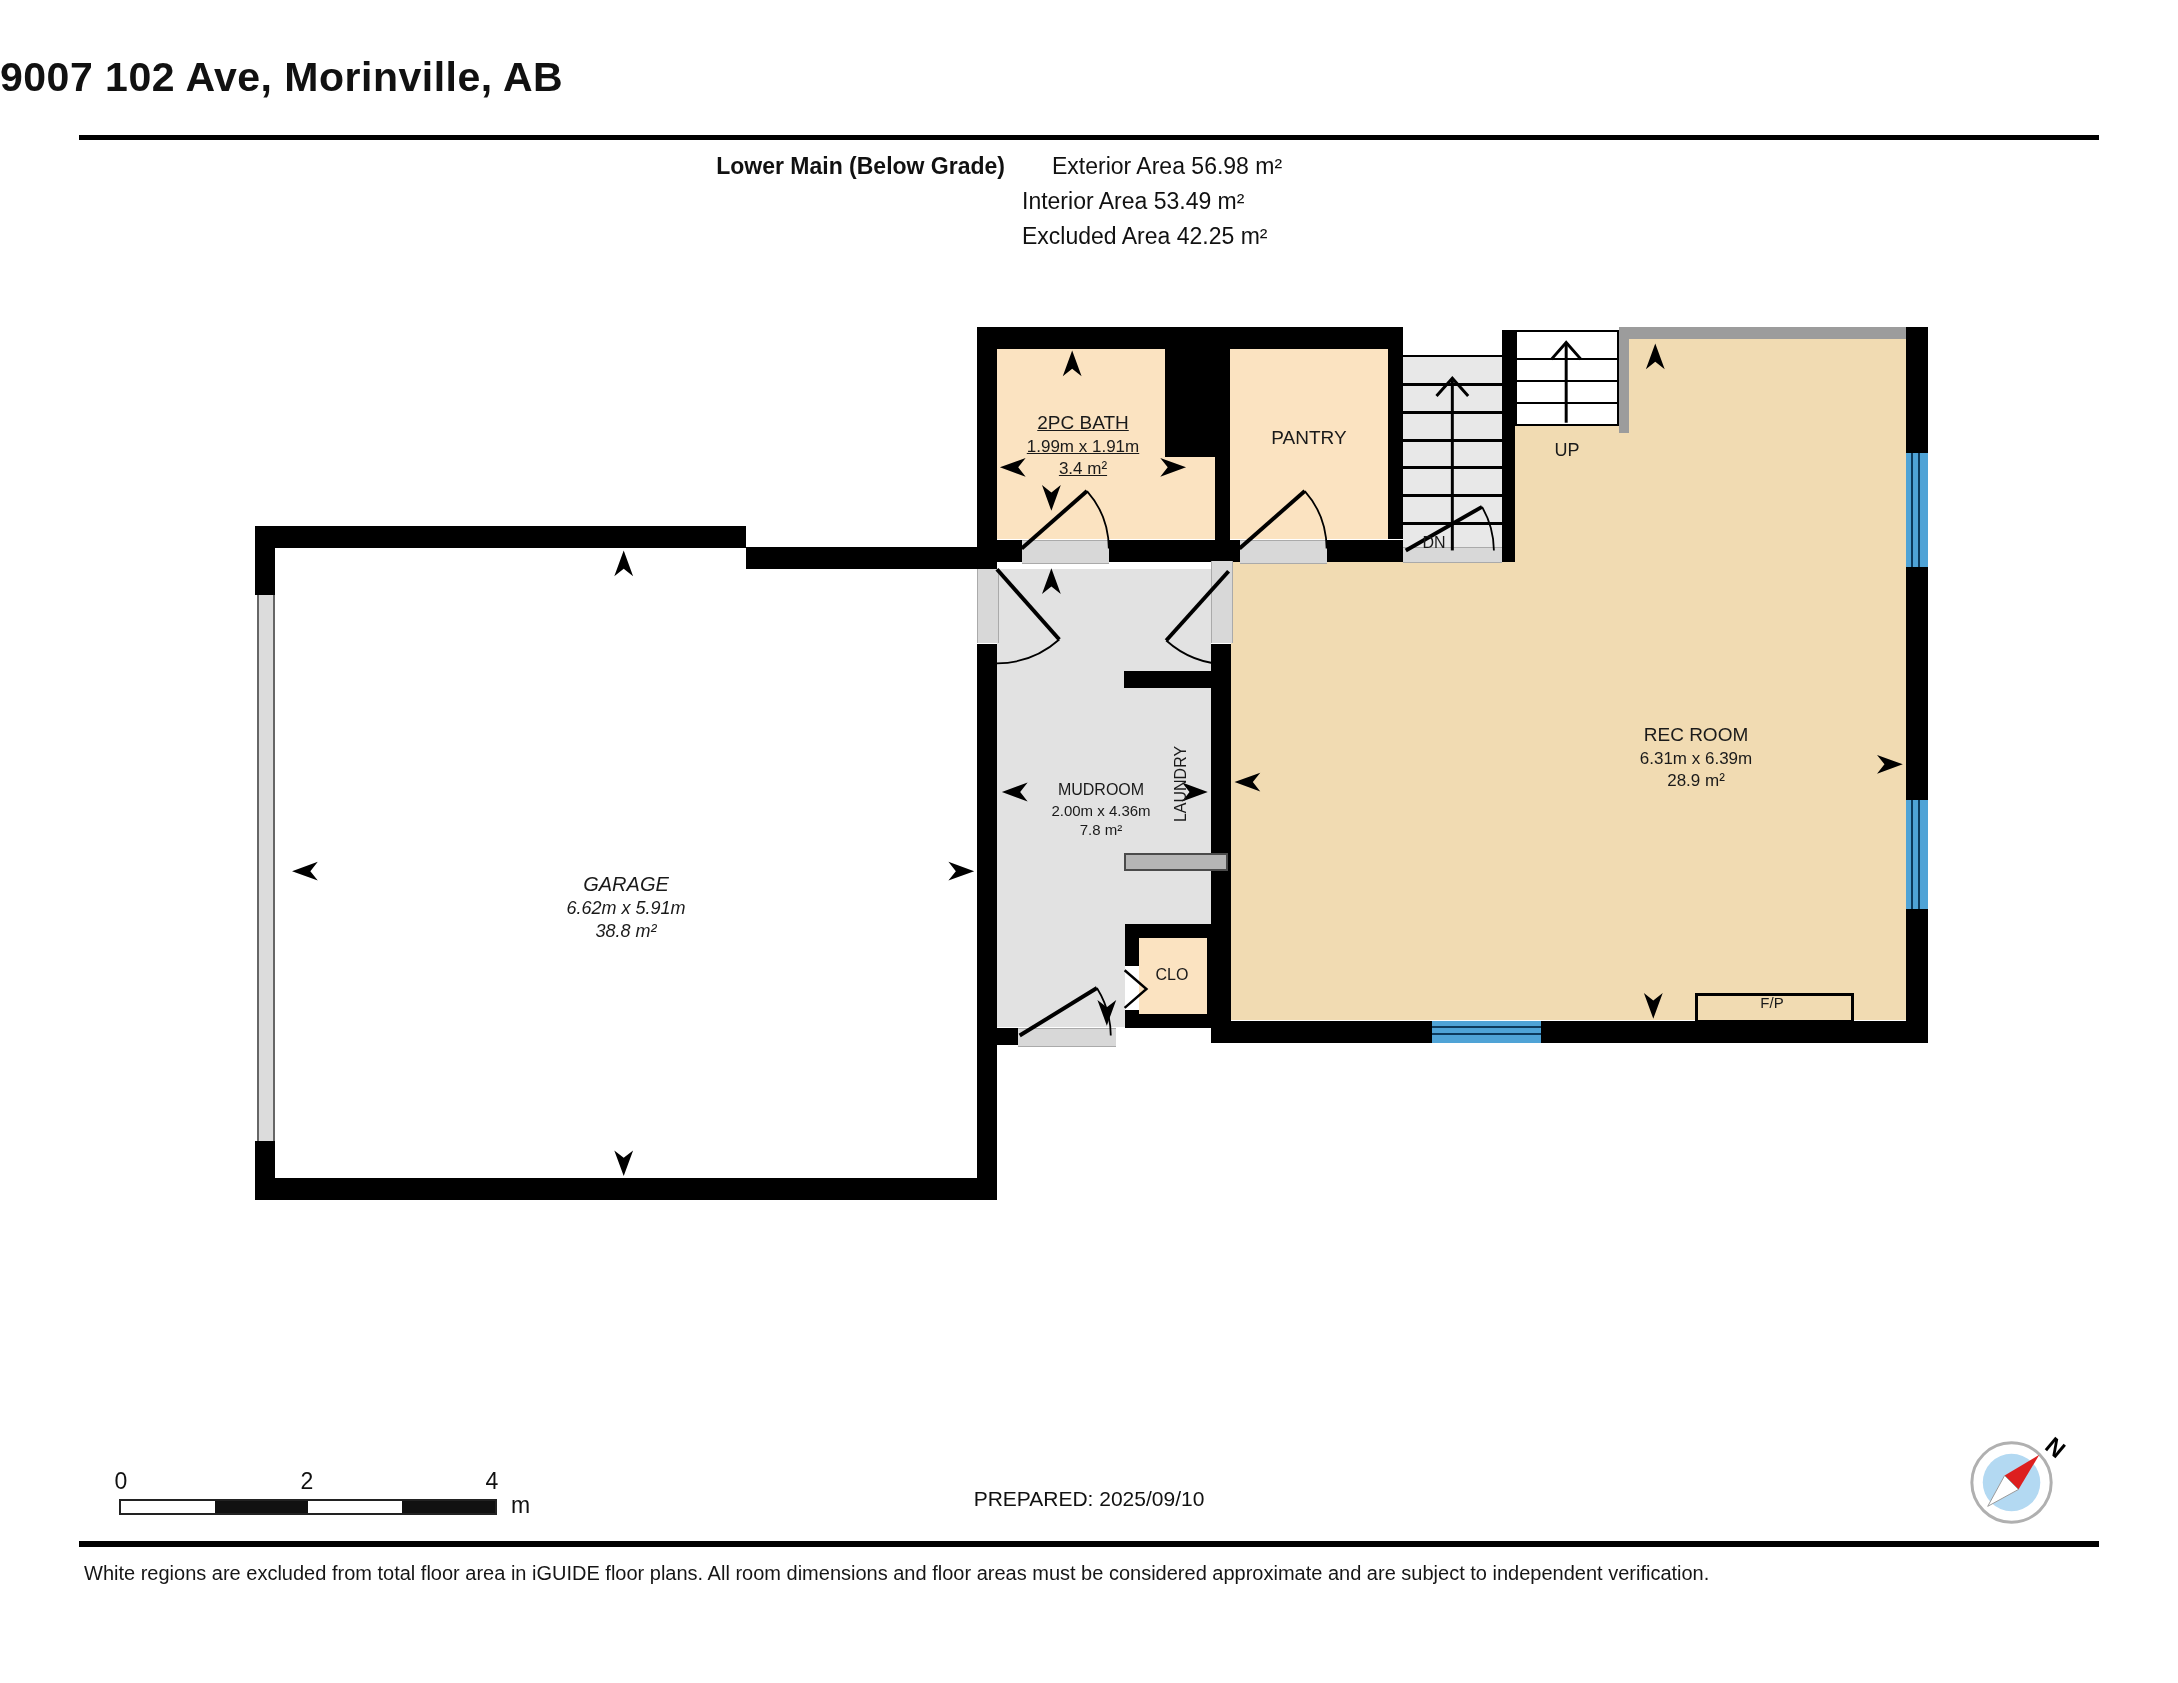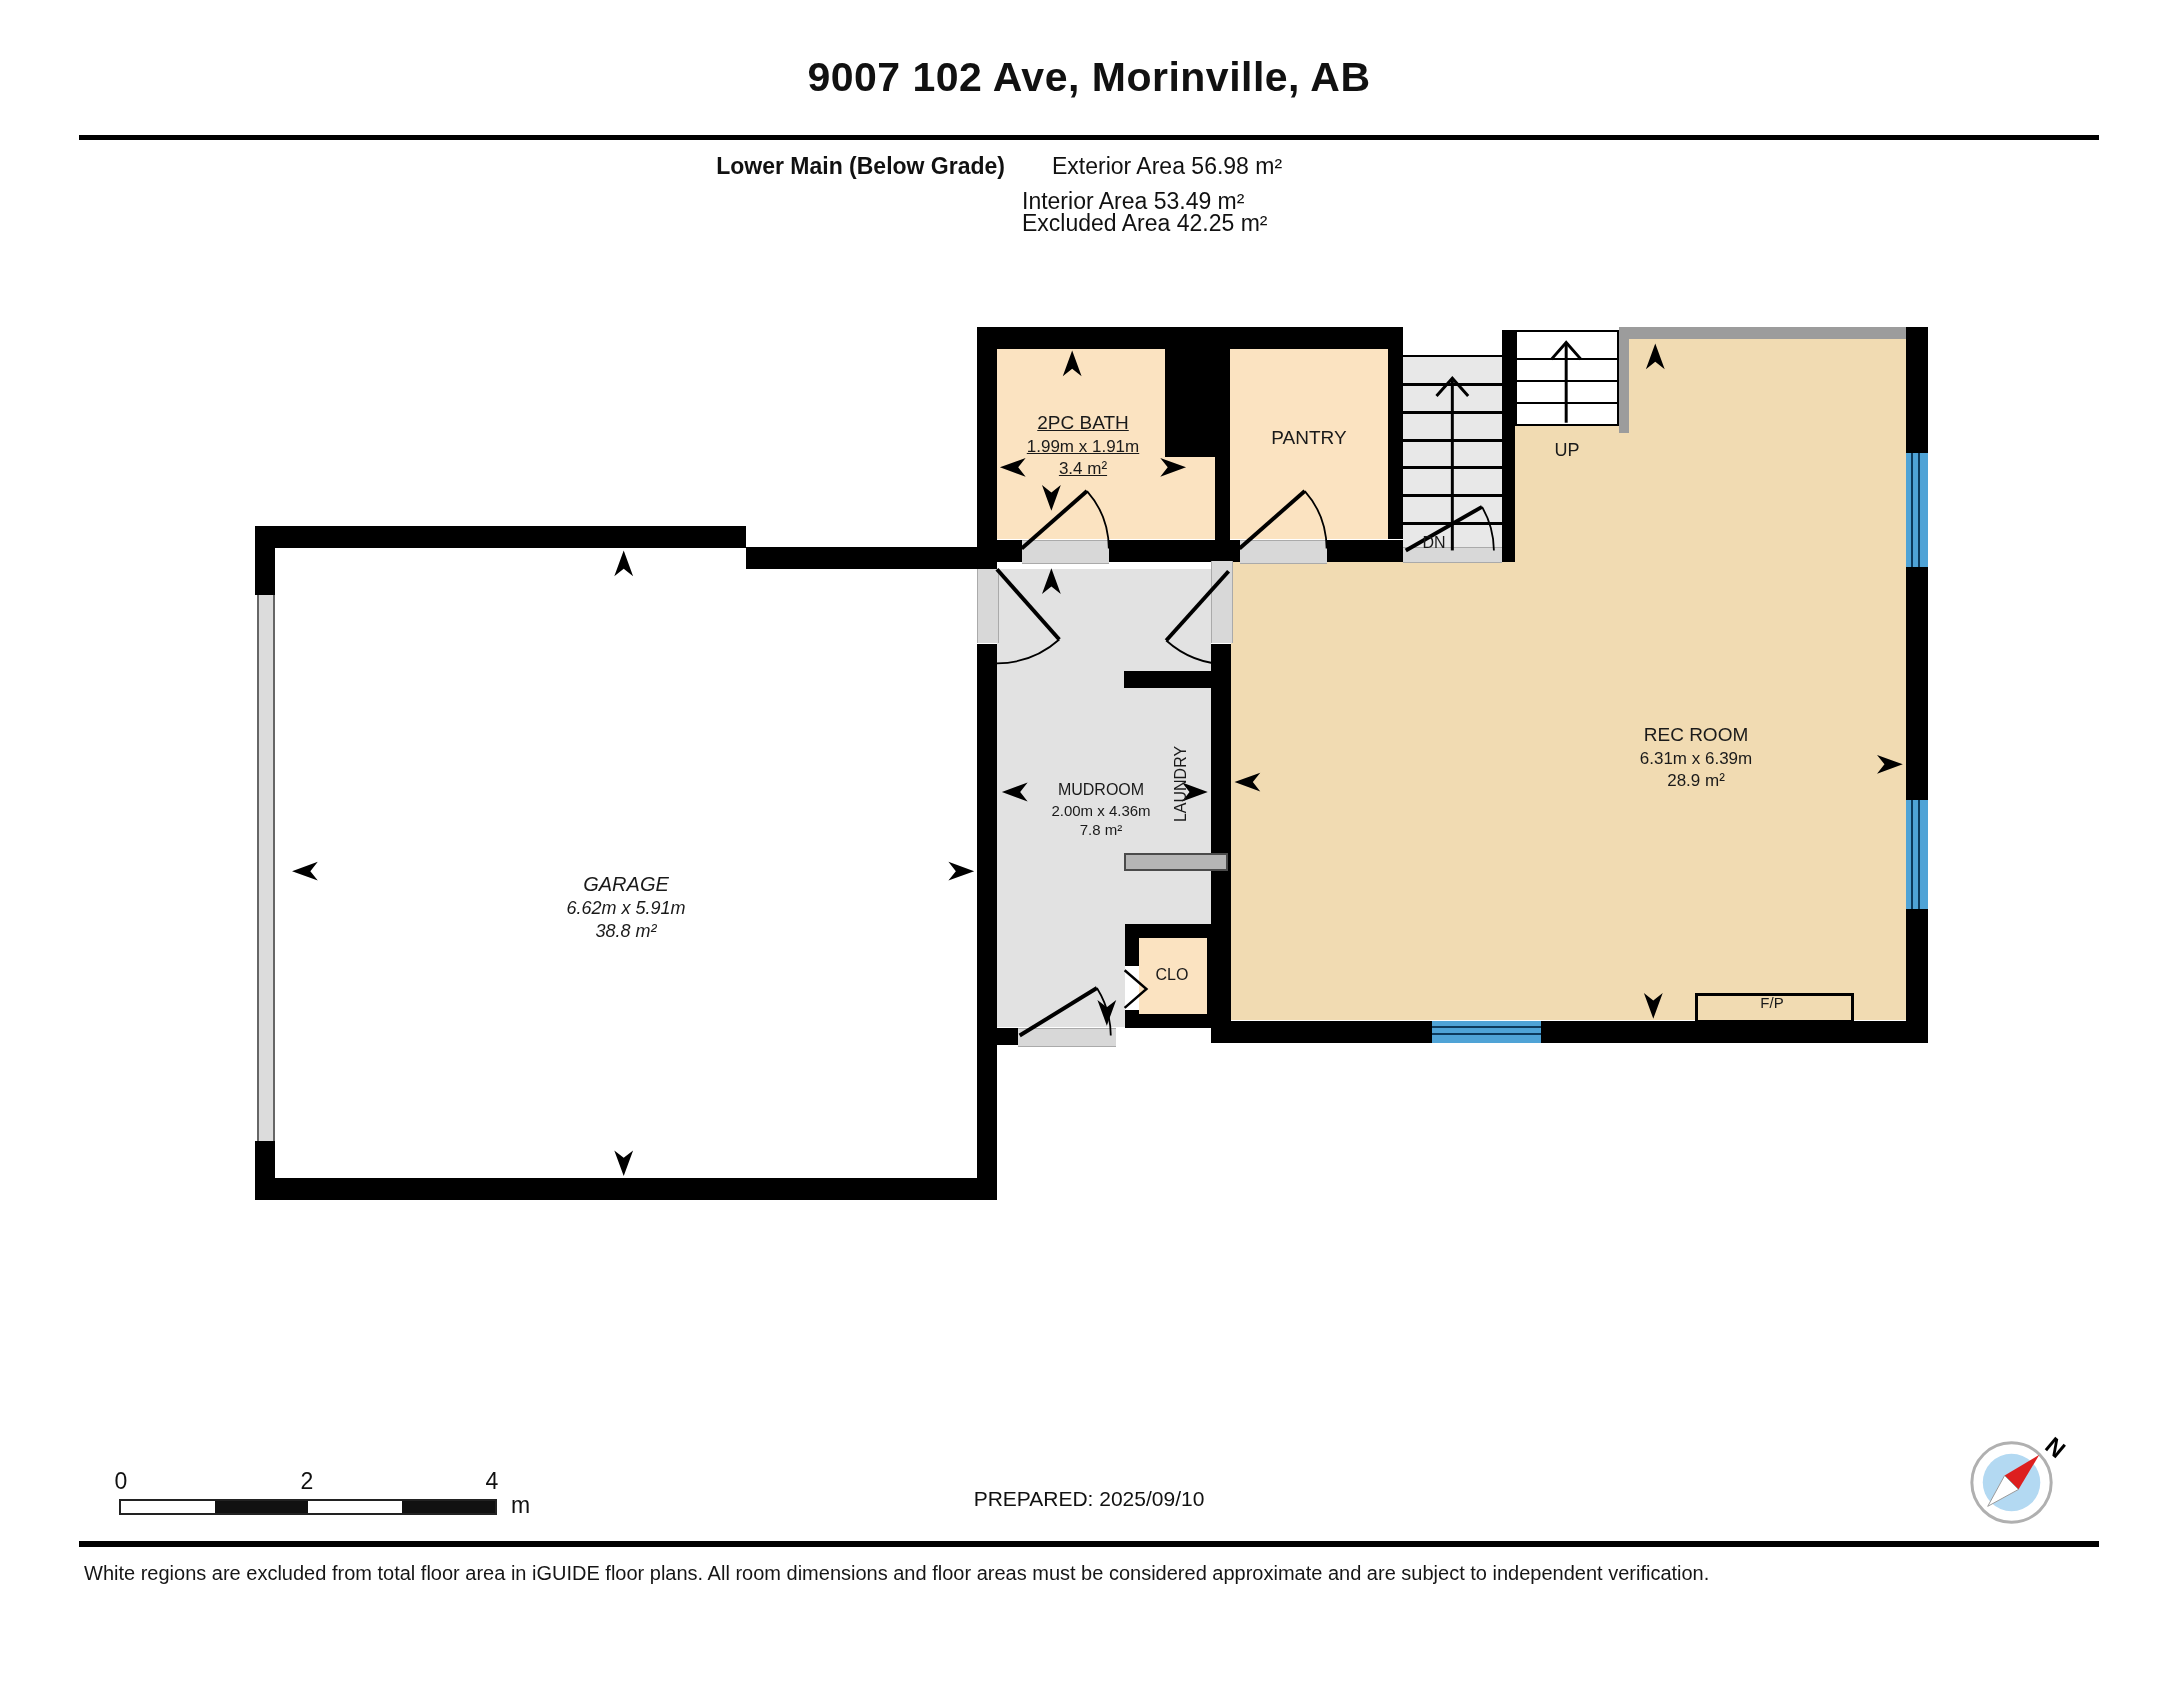--- a/index.html
+++ b/index.html
@@ -15,21 +15,21 @@
   .stairs-gray{position:absolute;background:var(--c-stair-gray,#e8e8e8);border-top:2px solid #000;}
   .step{position:absolute;background:#000;}
   .rail{position:absolute;background:var(--c-rail-gray,#9c9c9c);}
   .lbl{position:absolute;transform:translateX(-50%);text-align:center;color:#1a1a1a;line-height:1.3;white-space:nowrap;}
   .rm-name{font-size:19px;}
   .rm-dims{font-size:17px;}
   .window-v{position:absolute;background:var(--c-window-blue,#4fa3d6);border-top:3px solid #000;border-bottom:3px solid #000;}
   .window-h{position:absolute;background:var(--c-window-blue,#4fa3d6);border-left:3px solid #000;border-right:3px solid #000;}
   .winline-v{position:absolute;top:0;bottom:0;width:2px;background:#0d3a5c;}
   .winline-h{position:absolute;left:0;right:0;height:2px;background:#0d3a5c;}
-  .title{position:absolute;left:0;right:0;top:54px;text-align:center;font-size:41px;font-weight:bold;letter-spacing:0.5px;}
+  .title{position:absolute;left:0;right:0;top:54px;text-align:left;font-size:41px;font-weight:bold;letter-spacing:0.5px;}
   .rule{position:absolute;background:#000;}
   .floor-label{position:absolute;left:594px;top:153px;width:411px;text-align:right;font-weight:bold;font-size:23px;}
   .area-line{position:absolute;left:1022px;font-size:23px;}
   .scale-num{position:absolute;transform:translateX(-50%);font-size:23px;top:1468px;}
   .scale-outer{position:absolute;left:119px;top:1499px;width:374px;height:12px;border:2px solid #222;display:flex;}
   .scale-seg{height:100%;flex:1;}
   .prepared{position:absolute;left:1089px;top:1487px;transform:translateX(-50%);font-size:21px;}
   .footer-text{position:absolute;left:84px;top:1562px;font-size:20px;color:#161616;}
   svg{position:absolute;left:0;top:0;}
   .garage-door{position:absolute;background:#dcdcdc;border-left:2px solid #666;border-right:2px solid #666;}
@@ -41,21 +41,21 @@
 </head>
 <body>
 
 <div id="page">
 
   <div class="title">9007 102 Ave, Morinville, AB</div>
   <div class="rule" style="left:79px;top:135px;width:2020px;height:5px;"></div>
   <div class="floor-label">Lower Main (Below Grade)</div>
   <div class="area-line" style="top:153px;margin-left:30px;">Exterior Area 56.98 m²</div>
   <div class="area-line" style="top:188px;">Interior Area 53.49 m²</div>
-  <div class="area-line" style="top:210px;text-align:right;">Excluded Area 42.25 m²</div>
+  <div class="area-line" style="top:223px;text-align:right;">Excluded Area 42.25 m²</div>
 
   <div class="room-warm" style="left:997px;top:348px;width:168px;height:191px;"></div>
   <div class="room-warm" style="left:1165px;top:457px;width:50px;height:82px;"></div>
   <div class="room-warm" style="left:1230px;top:348px;width:158px;height:191px;"></div>
   <div class="abs" style="left:273px;top:547px;width:704px;height:631px;background:#fff;"></div>
   <div class="room-gray" style="left:997px;top:569px;width:214px;height:458px;"></div>
   <div class="room-rec" style="left:1515px;top:338px;width:391px;height:224px;"></div>
   <div class="room-rec" style="left:1231px;top:561px;width:675px;height:459px;"></div>
 
   <div class="stairs-gray" style="left:1403px;top:355px;width:99px;height:192px;"></div>

